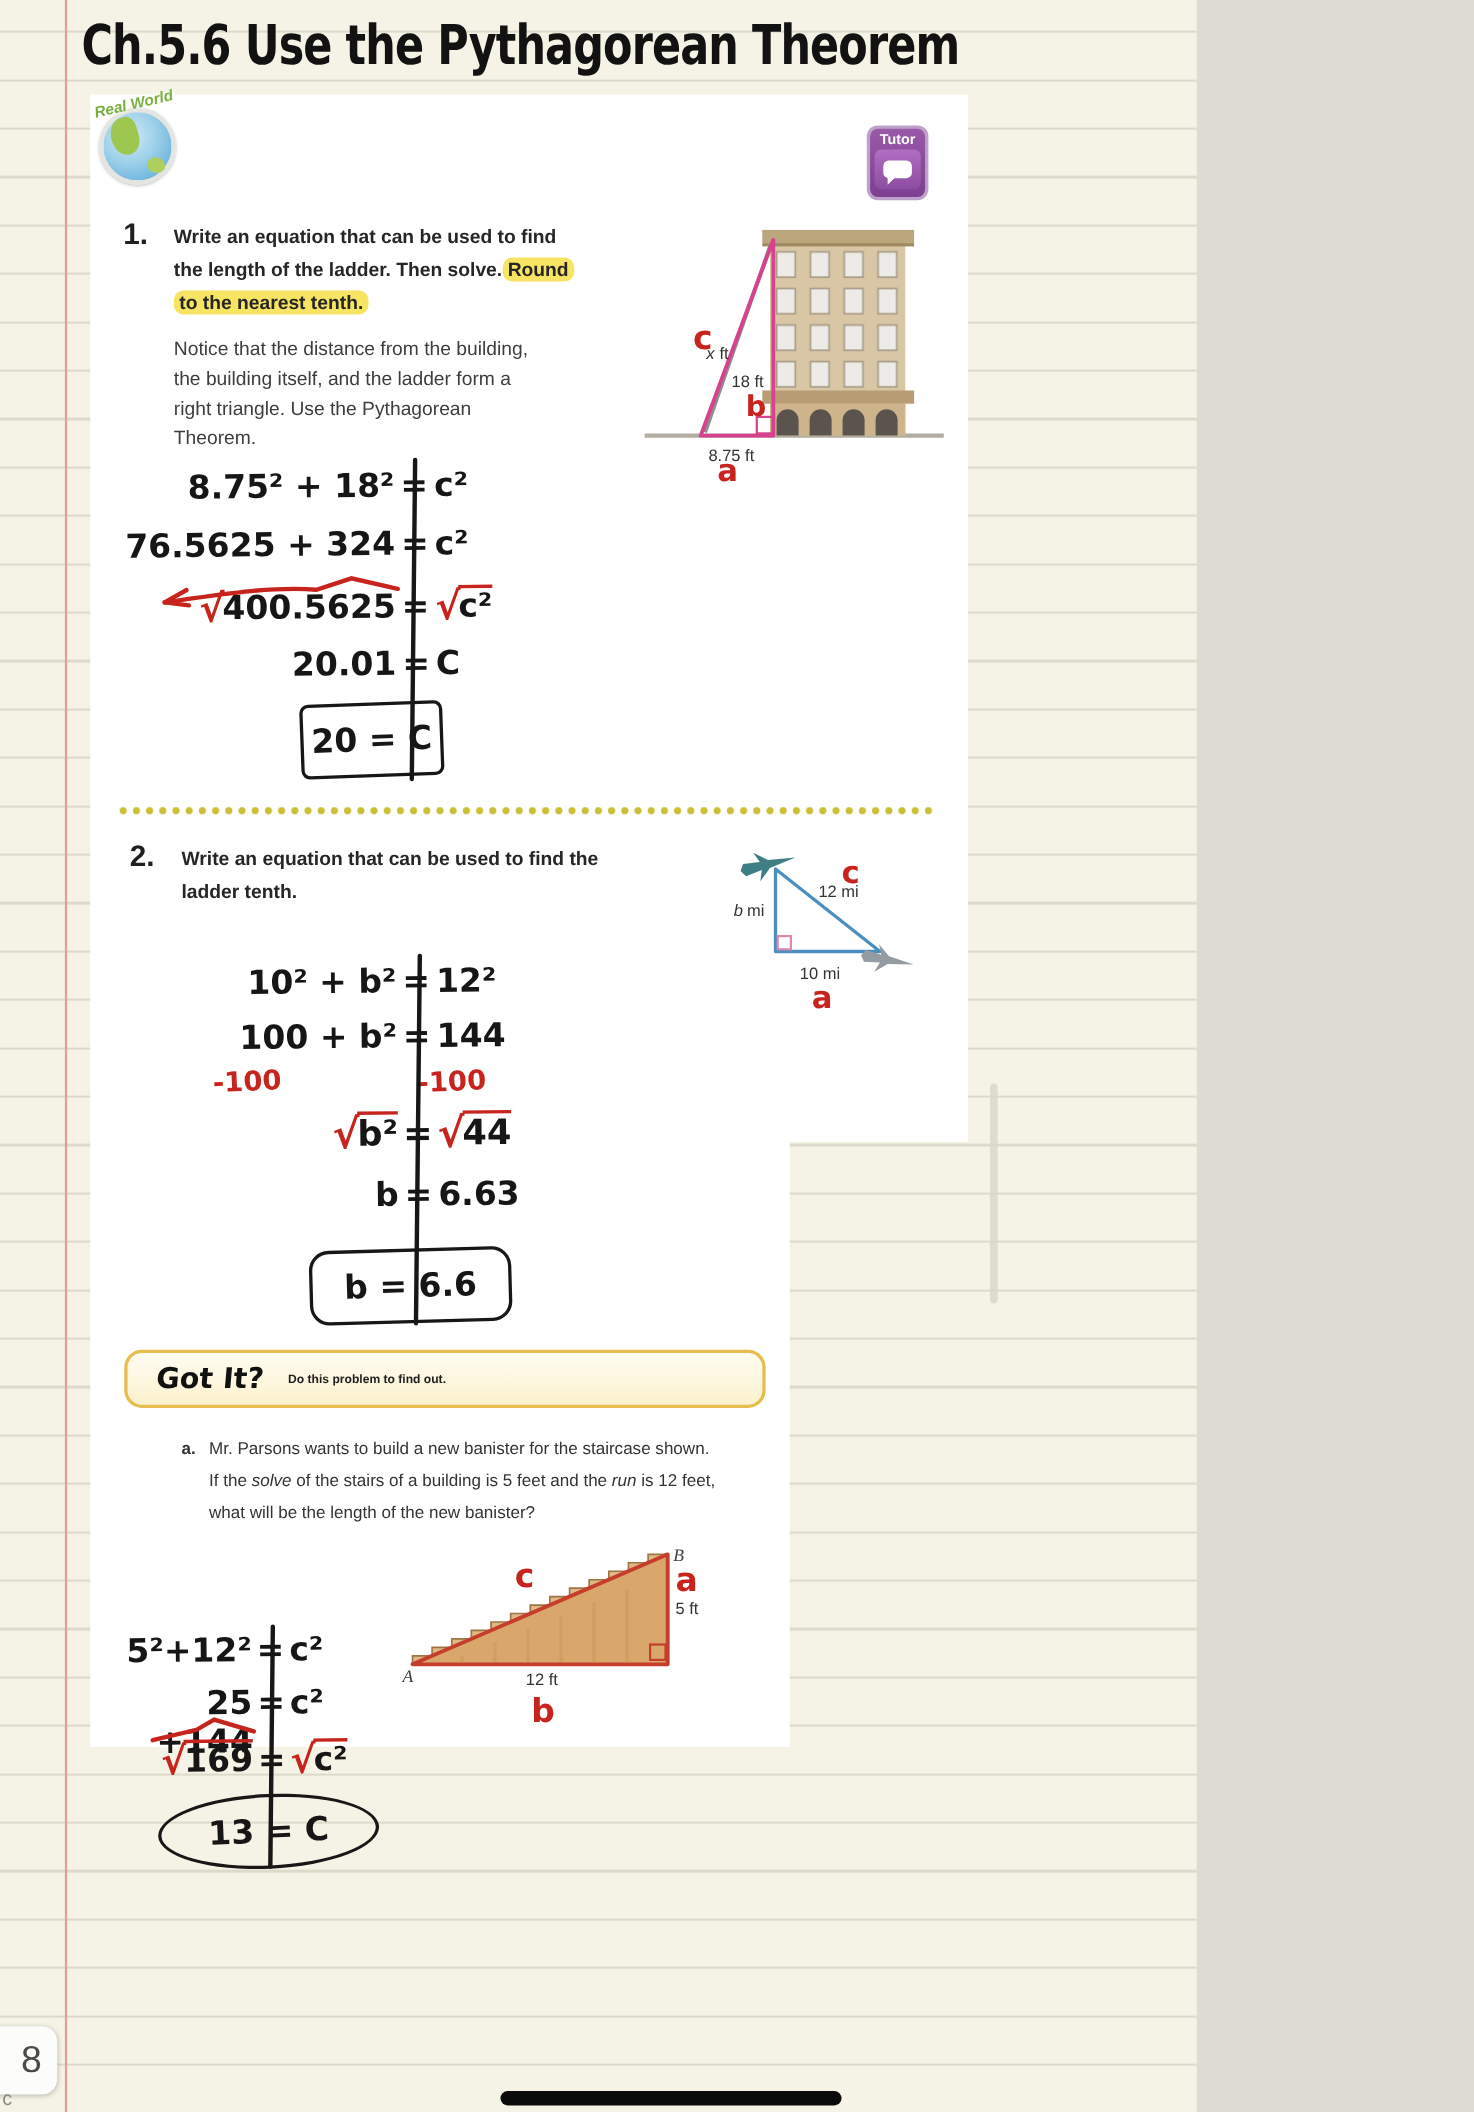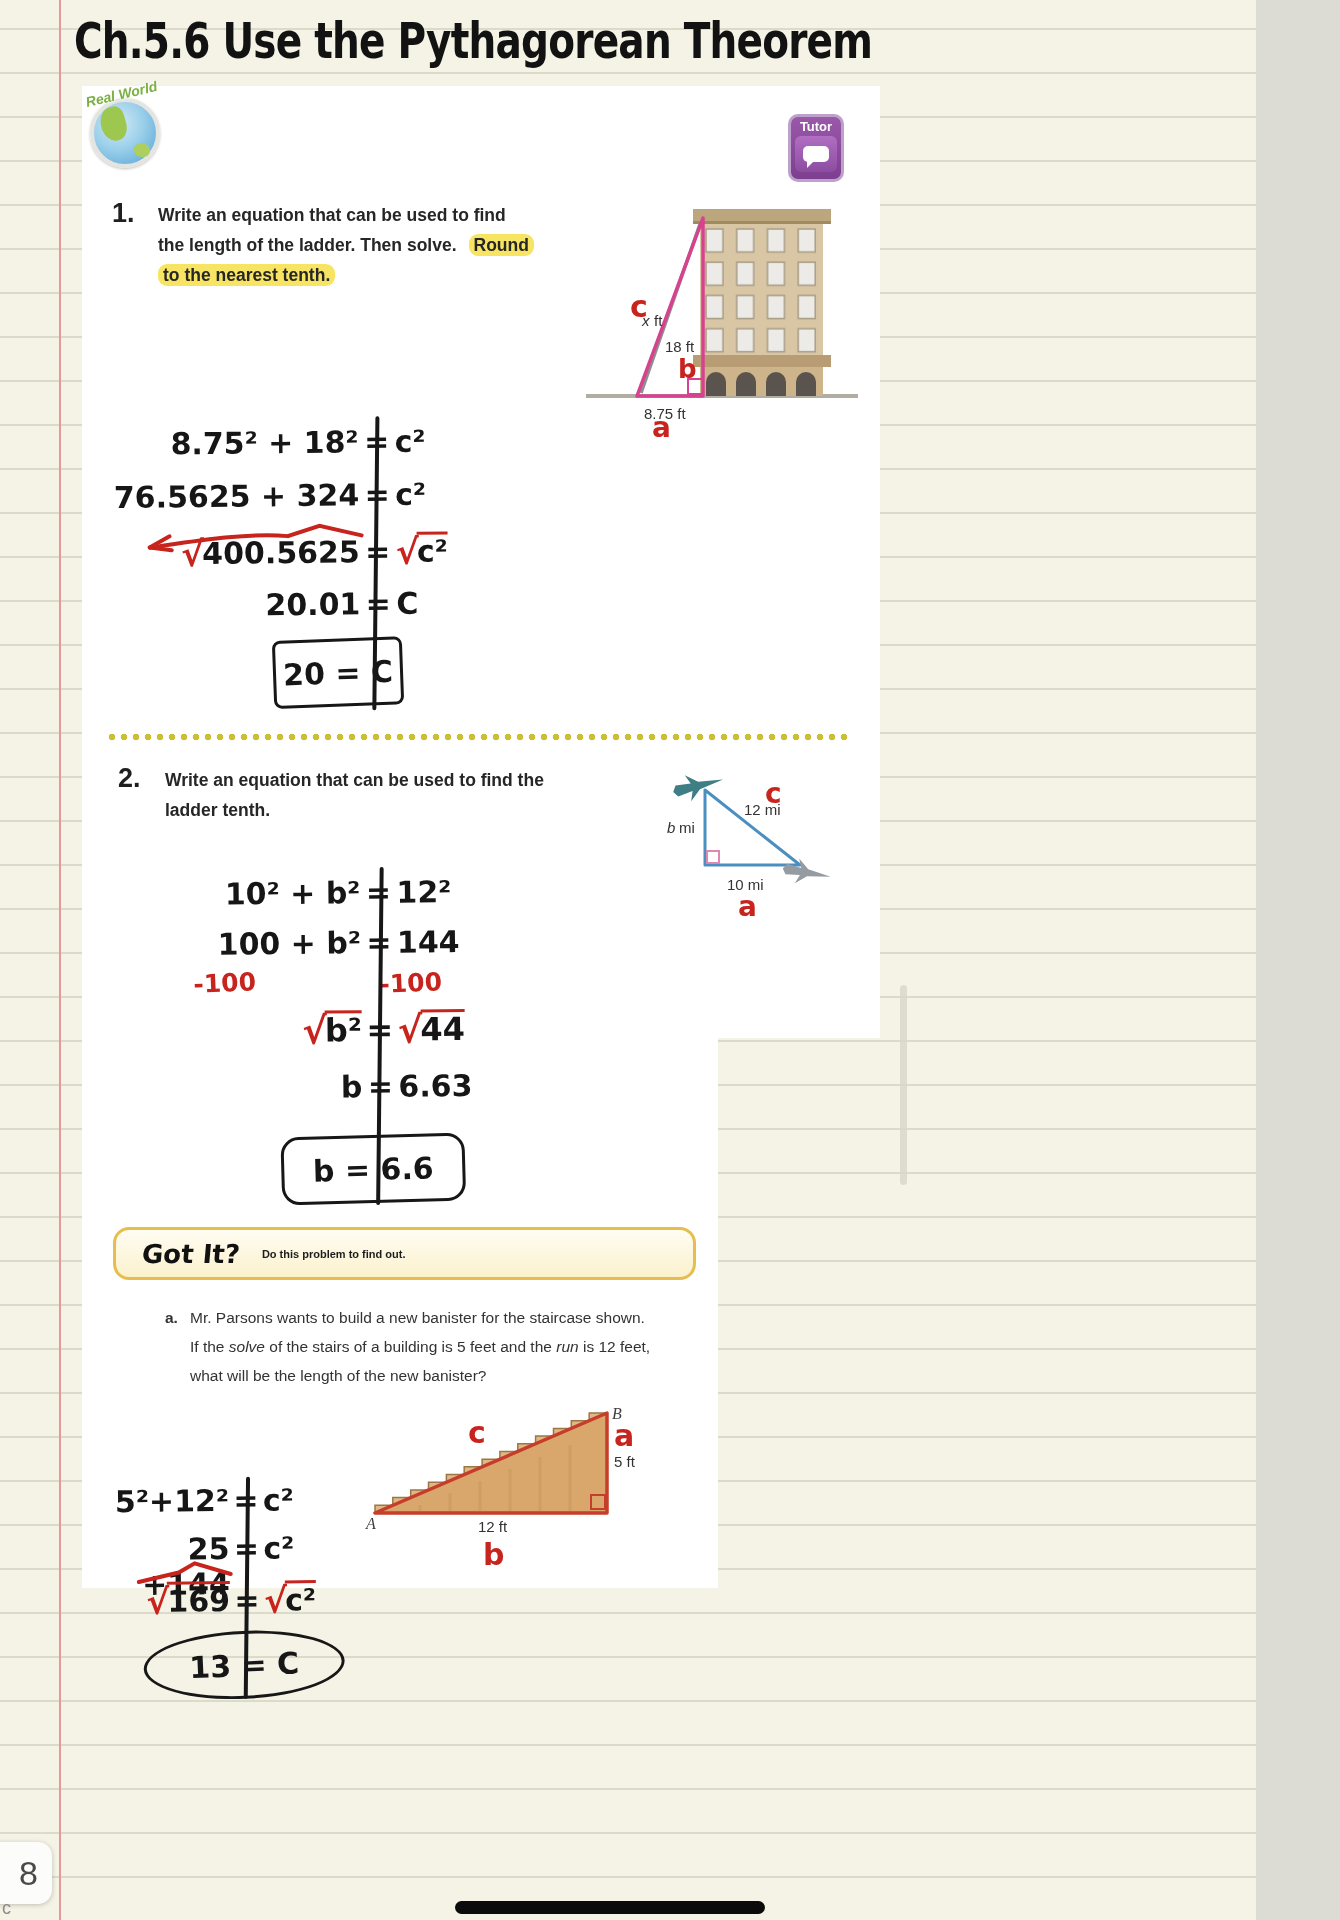--- a/index.html
+++ b/index.html
@@ -1,16 +1,16 @@
 <!DOCTYPE html>
 <html><head>
 <meta charset="utf-8">
 <style>
   html,body{margin:0;padding:0;background:#dcdcd4;}
-  .canvas{position:relative;width:1256px;height:1920px;overflow:hidden;
+  .canvas{position:relative;width:1088px;height:1920px;overflow:hidden;
     background-color:#f4f3e5;
     background-image:repeating-linear-gradient(to bottom, rgba(0,0,0,0) 0 42px, #dbdacb 42px 44px);
     background-position:0 -14px;
     font-family:"Liberation Sans",sans-serif;}
   .abs{position:absolute;}
   .red-margin{position:absolute;left:59px;top:0;bottom:0;width:2px;background:#e39a98;}
   .white-page{position:absolute;background:#ffffff;}
   .note-title{position:absolute;left:74px;top:12px;font-size:50px;font-weight:bold;color:#121212;
     font-family:"DejaVu Sans",sans-serif;white-space:nowrap;letter-spacing:-1px;
     transform:scaleX(.78);transform-origin:left top;}
@@ -33,21 +33,21 @@
     display:flex;flex-direction:column;align-items:center;}
   .tutor-label{color:#fff;font-size:13px;font-weight:bold;padding-top:2px;text-align:right;}
   .tutor-bubble-box{margin-top:2px;width:42px;height:36px;background:linear-gradient(#b16ec2,#8c4da0);
     border-radius:6px;display:flex;align-items:center;justify-content:center;}
   .bubble{width:26px;height:16px;background:#fff;border-radius:5px;position:relative;}
   .bubble::after{content:"";position:absolute;left:4px;bottom:-6px;border:5px solid transparent;
     border-top-color:#fff;border-left-color:#fff;}
   
   .pnum{position:absolute;font-size:27px;font-weight:bold;color:#1f1f1f;}
   .ptext{position:absolute;font-size:17.5px;font-weight:bold;color:#262626;line-height:30px;}
-  .hl{background:#f7e463;border-radius:9px;padding:1px 5px;margin-left:12px;}
+  .hl{background:#f7e463;border-radius:9px;padding:1px 5px;margin-left:0;}
   .hl2{background:#f7e463;border-radius:9px;padding:1px 5px;}
   .body-text{position:absolute;font-size:17.5px;font-weight:normal;color:#3d3d3d;line-height:27px;}
   .atext{position:absolute;font-size:15.5px;color:#333;line-height:29px;}
   .dots{position:absolute;left:108px;top:733px;width:742px;height:9px;
     background-image:radial-gradient(circle at 4px 4px,#cbbf35 3px,rgba(0,0,0,0) 3.6px);
     background-size:12px 9px;background-repeat:repeat-x;}
   .gotit-box{position:absolute;left:113px;top:1227px;width:583px;height:53px;border:3px solid #e7bd4e;
     border-radius:16px;background:linear-gradient(#fffdf2,#fbf1cd);display:flex;align-items:center;
     gap:22px;padding-left:26px;box-sizing:border-box;}
   .gotit-title{font-size:26px;font-weight:bold;color:#111;font-family:"DejaVu Sans",sans-serif;transform:skewX(-5deg);}
@@ -97,20 +97,26 @@
         <div class="bubble"></div>
       </div>
     </div>
   </div>
 
   <div class="pnum" style="left:112px;top:198px;">1.</div>
   <div class="ptext" style="left:158px;top:200px;width:460px;">
     <div>Write an equation that can be used to find</div>
     <div><span>the length of the ladder. Then solve.</span><span class="hl">Round</span></div>
     <div><span class="hl2">to the nearest tenth.</span></div>
+  </div>
+  <div class="body-text" style="left:158px;top:304px;width:420px;">
+    <div>Notice that the distance from the building,</div>
+    <div>the building itself, and the ladder form a</div>
+    <div>right triangle. Use the Pythagorean</div>
+    <div>Theorem.</div>
   </div>
 
   <svg class="abs" style="left:560px;top:165px;" width="310" height="285" viewBox="0 0 310 285">
     <defs>
       <pattern id="win" x="140" y="59" width="30.75" height="33.25" patternUnits="userSpaceOnUse">
         <rect x="6" y="5" width="17" height="23" fill="#edebe7" stroke="#a89c86" stroke-width="1.5"></rect>
       </pattern>
     </defs>
     <line x1="26" y1="231" x2="298" y2="231" stroke="#b2ada1" stroke-width="4"></line>
     <g>

